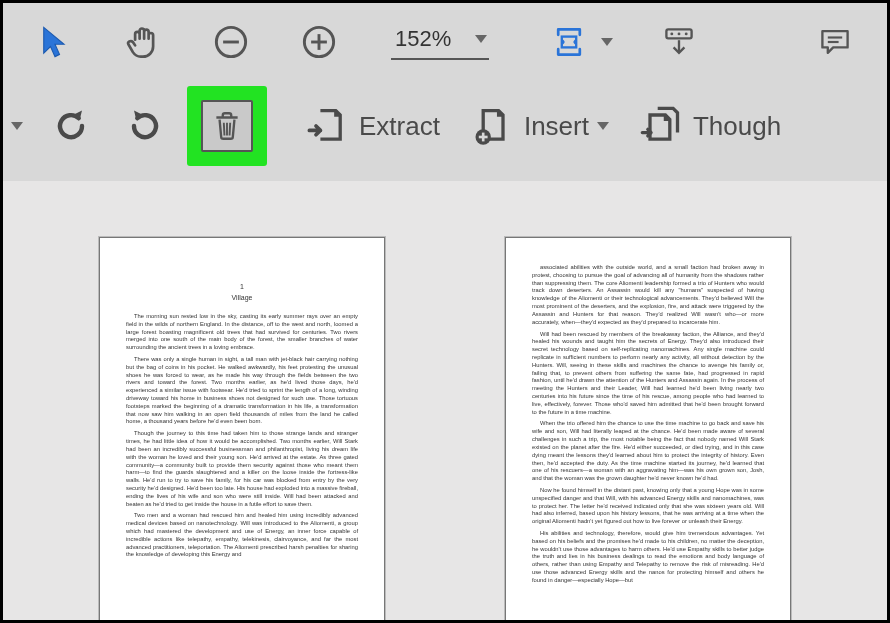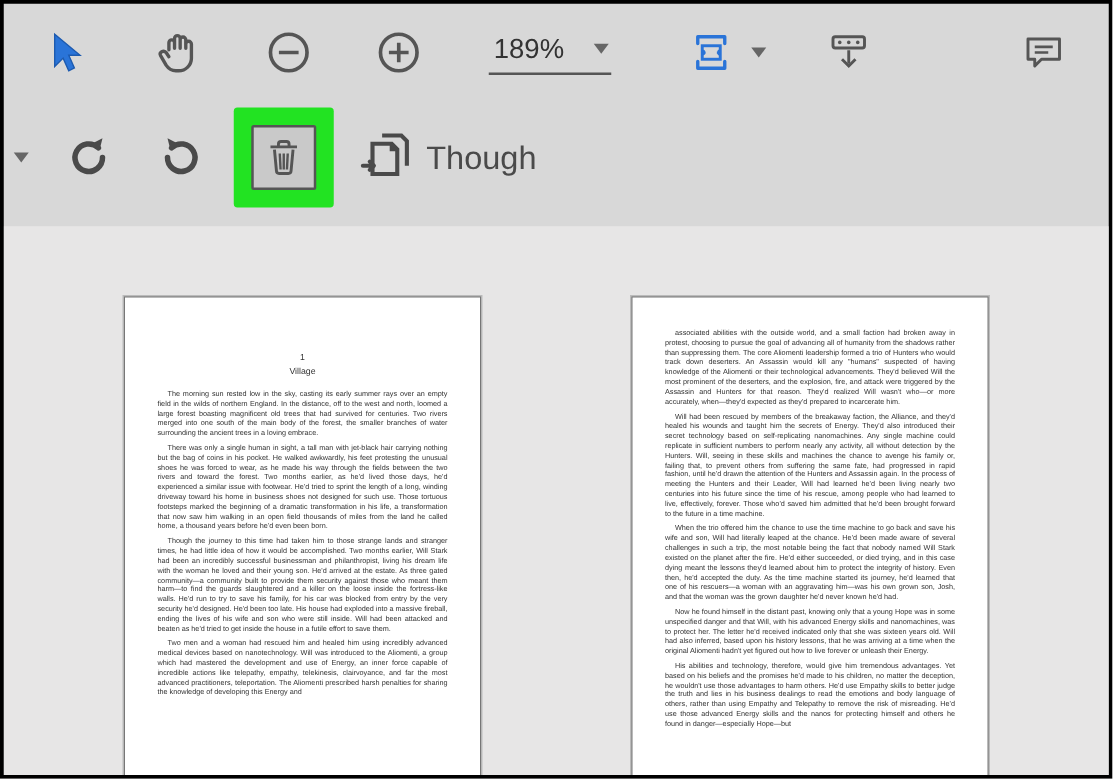--- a/index.html
+++ b/index.html
@@ -46,21 +46,21 @@
         </svg>
     </div>
     <div class="icon-btn">
       <svg viewBox="0 0 32 32">
           <circle cx="16" cy="16" r="13" fill="none" stroke="#555" stroke-width="2.6"></circle>
           <line x1="9" y1="16" x2="23" y2="16" stroke="#555" stroke-width="2.6"></line>
           <line x1="16" y1="9" x2="16" y2="23" stroke="#555" stroke-width="2.6"></line>
         </svg>
     </div>
     <div class="zoom-group">
-      <span class="zoom-val">189%</span>
+      <span class="zoom-val">152%</span>
       <span class="caret"></span>
     </div>
     <div class="icon-btn" style="margin-left:14px;">
       <svg viewBox="0 0 40 40">
         <path d="M8 6 h24 M8 6 v6 M32 6 v6" stroke="#2a74d8" stroke-width="3" fill="none" stroke-linecap="round"></path>
         <path d="M8 34 h24 M8 34 v-6 M32 34 v-6" stroke="#2a74d8" stroke-width="3" fill="none" stroke-linecap="round"></path>
         <rect x="12" y="14" width="16" height="12" fill="none" stroke="#2a74d8" stroke-width="2.6"></rect>
         <path d="M15 20 l-3 0 M12 20 l2 -2 M12 20 l2 2 M25 20 l3 0 M28 20 l-2 -2 M28 20 l-2 2" stroke="#2a74d8" stroke-width="2" fill="none"></path>
       </svg>
     </div>
@@ -105,21 +105,40 @@
         <svg viewBox="0 0 32 32" width="34" height="34">
           <path d="M6 8 h20 M12 8 V6 a2 2 0 0 1 2 -2 h4 a2 2 0 0 1 2 2 V8" fill="none" stroke="#555" stroke-width="2.2"></path>
           <path d="M9 10 l1.5 16 a2 2 0 0 0 2 2 h7 a2 2 0 0 0 2 -2 L23 10" fill="none" stroke="#555" stroke-width="2.2"></path>
           <line x1="13" y1="13" x2="13.6" y2="25" stroke="#555" stroke-width="1.8"></line>
           <line x1="16" y1="13" x2="16" y2="25" stroke="#555" stroke-width="1.8"></line>
           <line x1="19" y1="13" x2="18.4" y2="25" stroke="#555" stroke-width="1.8"></line>
         </svg>
       </div>
     </div>
 
+    <div class="tb2-item" style="margin-left:18px;">
+      <svg viewBox="0 0 40 40">
+        <path d="M14 6 h14 l4 4 v22 h-18" fill="none" stroke="#4a4a4a" stroke-width="3"></path>
+        <path d="M28 6 v4 h4" fill="none" stroke="#4a4a4a" stroke-width="3"></path>
+        <path d="M4 24 l10 0 M14 24 l-4 -4 M14 24 l-4 4" fill="none" stroke="#4a4a4a" stroke-width="3.4" stroke-linecap="round"></path>
+      </svg>
+      <span class="lbl">Extract</span>
+    </div>
 
+    <div class="tb2-item">
+      <svg viewBox="0 0 40 40">
+        <path d="M12 6 h14 l4 4 v22 h-18 Z" fill="none" stroke="#4a4a4a" stroke-width="3"></path>
+        <path d="M26 6 v4 h4" fill="none" stroke="#4a4a4a" stroke-width="3"></path>
+        <circle cx="12" cy="30" r="7" fill="#4a4a4a"></circle>
+        <line x1="12" y1="26" x2="12" y2="34" stroke="#d8d8d8" stroke-width="2.4"></line>
+        <line x1="8" y1="30" x2="16" y2="30" stroke="#d8d8d8" stroke-width="2.4"></line>
+      </svg>
+      <span class="lbl">Insert</span>
+      <span class="caret" style="margin-left:-2px;"></span>
+    </div>
 
     <div class="tb2-item">
       <svg viewBox="0 0 40 40">
         <path d="M10 10 h14 l4 4 v18 h-18 Z" fill="none" stroke="#4a4a4a" stroke-width="3"></path>
         <path d="M24 10 v4 h4" fill="none" stroke="#4a4a4a" stroke-width="3"></path>
         <path d="M17 4 h14 l4 4 v18" fill="none" stroke="#4a4a4a" stroke-width="3"></path>
         <path d="M3 26 l8 0 M11 26 l-3 -3 M11 26 l-3 3" fill="none" stroke="#4a4a4a" stroke-width="3" stroke-linecap="round"></path>
       </svg>
       <span class="lbl">Though</span>
     </div>

